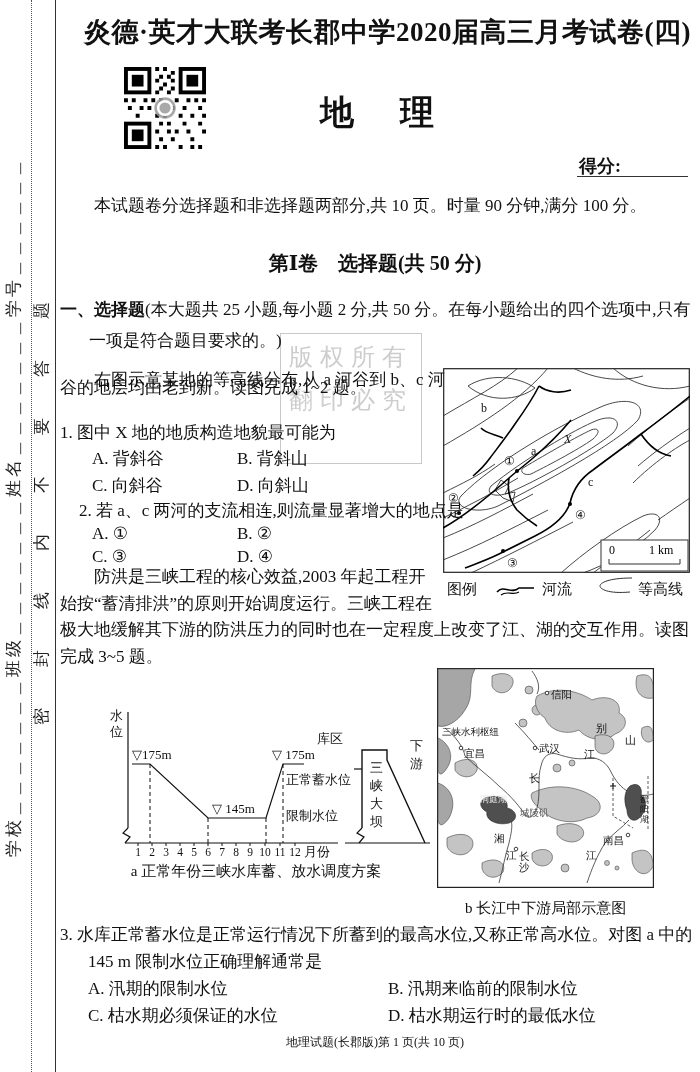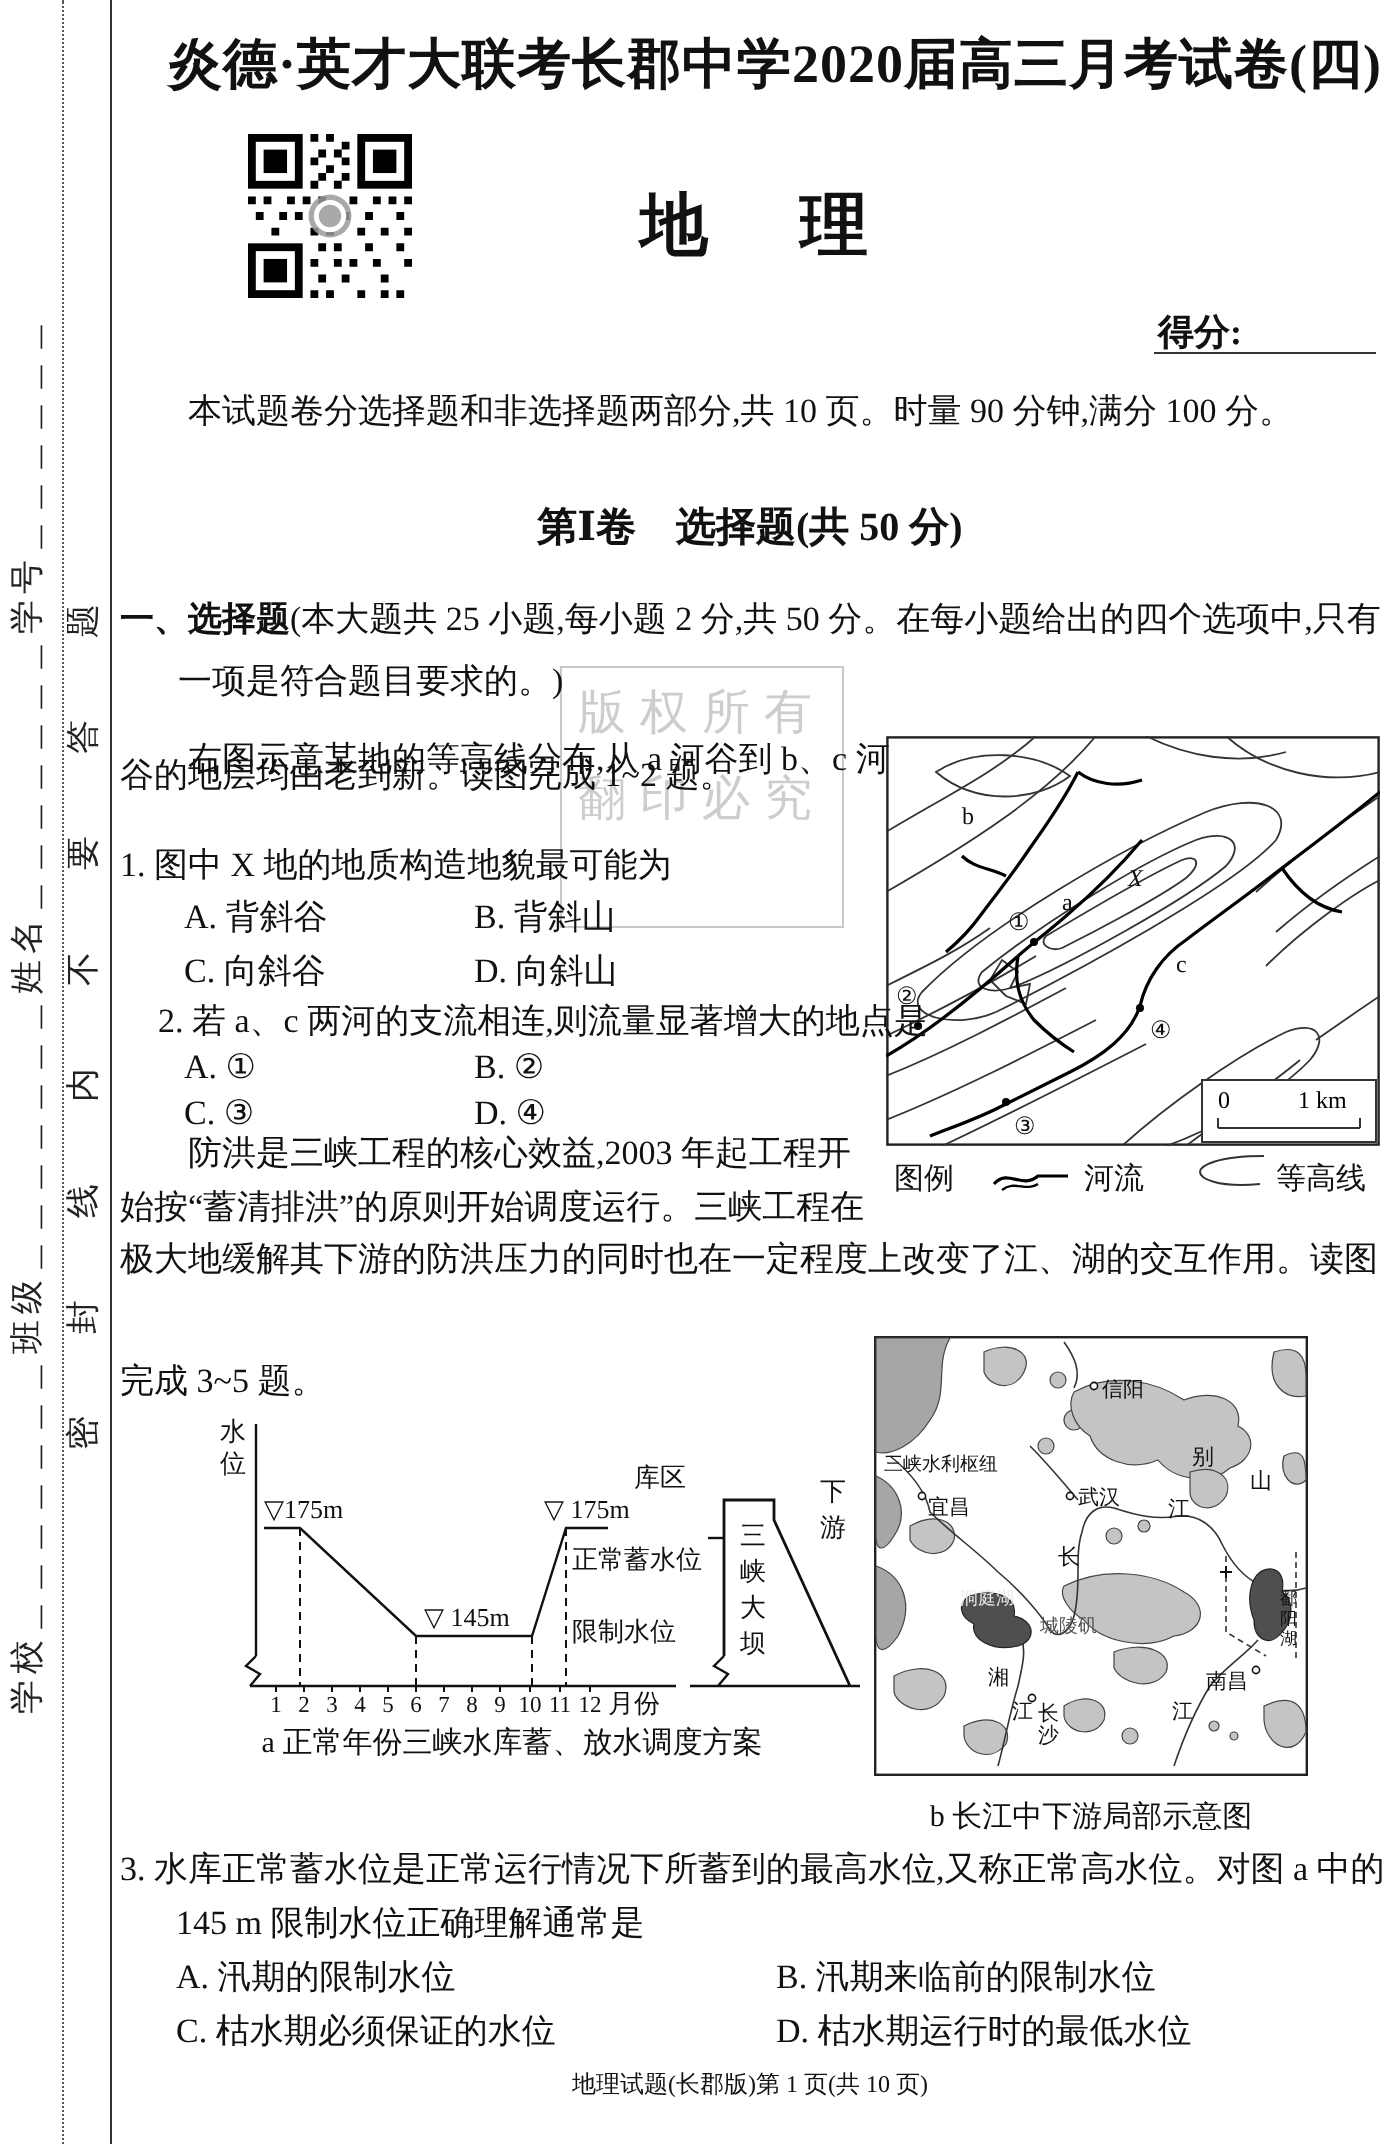--- a/index.html
+++ b/index.html
@@ -157,21 +157,21 @@
 </svg>
 <div class="abs legend-row" style="left:542px;top:580px;">河流</div>
 <svg class="abs" style="left:598px;top:576px;" width="38" height="20" viewBox="0 0 38 20">
   <path d="M34,2 C10,2 2,7 2,10 C2,13 10,18 32,16" fill="none" stroke="#333" stroke-width="1"></path>
 </svg>
 <div class="abs legend-row" style="left:638px;top:580px;">等高线</div>
 
 <div class="abs bodytxt" style="left:94px;top:567px;">防洪是三峡工程的核心效益,2003 年起工程开</div>
 <div class="abs bodytxt" style="left:60px;top:594px;">始按“蓄清排洪”的原则开始调度运行。三峡工程在</div>
 <div class="abs bodytxt" style="left:60px;top:620px;">极大地缓解其下游的防洪压力的同时也在一定程度上改变了江、湖的交互作用。读图</div>
-<div class="abs bodytxt" style="left:60px;top:647px;margin-top:34px;">完成 3~5 题。</div>
+<div class="abs bodytxt" style="left:60px;top:647px;">完成 3~5 题。</div>
 
 <svg class="abs" style="left:80px;top:690px;" width="352" height="172" viewBox="0 0 352 172">
   <g fill="none" stroke="#111" stroke-width="1.2">
     <path d="M48,22 V138"></path>
     <path d="M48,138 l-5,5 l7,4 l-5,6"></path>
     <path d="M45,153 H258"></path>
     <path d="M265,153 H350"></path>
     <path d="M52,74 H70 L128,128 H186 L203,74 H224"></path>
     <path d="M274,79 H282"></path>
   </g>

